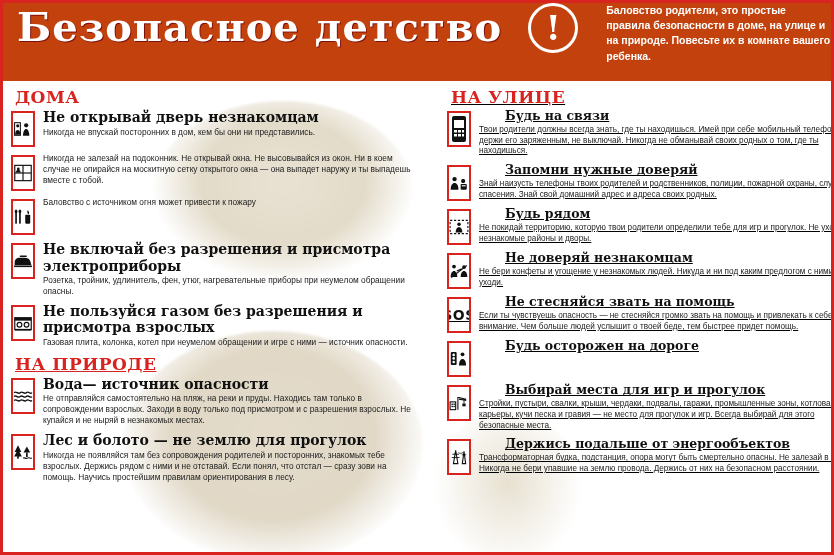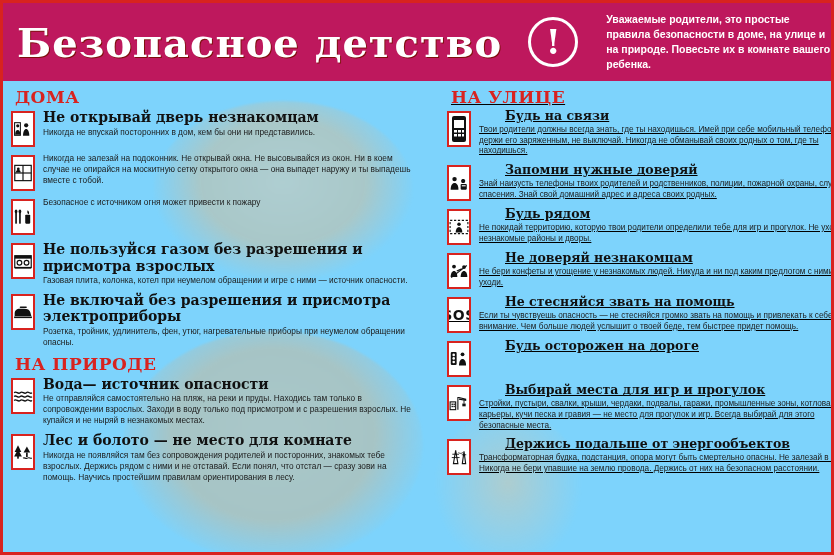--- a/index.html
+++ b/index.html
@@ -14,22 +14,22 @@
   .poster {
     width: 834px; height: 555px;
     position: relative;
     background: #ece3ce;
     border: 3px solid #d8231f;
     overflow: hidden;
   }
   
   .header {
     position: absolute; top:0; left:0; right:0; height: 78px;
-    background: #be185d;
-    display: flex; align-items: center;
+    background: #c2410c;
+    display: flex; 
   }
   .header-title {
     color: #ffffff;
     font-family: "DejaVu Serif", serif;
     font-weight: bold;
     font-size: 40px;
     letter-spacing: 1px;
     margin-left: 14px;
     white-space: nowrap;
     text-shadow: 1px 1px 0 #7d0f0c;
@@ -47,21 +47,21 @@
     margin-left: 28px;
     color: #ffffff;
     font-size: 10.5px;
     font-weight: bold;
     line-height: 1.45;
     max-width: 300px;
   }
   
   .body-area {
     position: absolute; top: 78px; left: 0; right: 0; bottom: 0;
-    background: #7dd3fc;
+    background: #ffffff;
   }
   
   .photo-blob {
     position: absolute;
     border-radius: 50%;
     filter: blur(1px);
     opacity: .55;
     pointer-events: none;
   }
   .b1 { left: 150px; top: 20px; width: 260px; height: 180px;
@@ -114,31 +114,31 @@
     margin-bottom: 1px;
   }
   .entry-body {
     font-size: 8.3px;
     color: #1b1b1b;
     line-height: 1.32;
     text-align: left;
   }
   .right .entry-head { font-size: 12.5px; margin-left: 26px; }
   .right .entry-body { font-size: 8.2px; }
-  .nature-title { margin-top: 4px; }
+  .nature-title { margin-top: 4px; text-decoration: underline; }
 </style>
 </head>
 <body>
 
 <div class="poster">
 
   <div class="header">
     <div class="header-title">Безопасное  детство</div>
     <div class="excl-badge">!</div>
-    <div class="header-note">Уважаемые родители, это простые правила безопасности в доме, на улице и на природе. Повесьте их в комнате вашего ребенка.</div>
+    <div class="header-note">Баловство родители, это простые правила безопасности в доме, на улице и на природе. Повесьте их в комнате вашего ребенка.</div>
   </div>
 
   <div class="body-area">
     <div class="photo-blob b1"></div>
     <div class="photo-blob b2"></div>
     <div class="photo-blob b3"></div>
 
     <div class="cols">
 
       <div class="col-left">
@@ -182,54 +182,54 @@
             <svg width="36" height="28" viewBox="0 0 36 28">
               <rect x="4" y="6" width="3" height="20" fill="#111"></rect>
               <ellipse cx="5.5" cy="4" rx="2.4" ry="3.4" fill="#111"></ellipse>
               <rect x="11" y="6" width="3" height="20" fill="#111"></rect>
               <ellipse cx="12.5" cy="4" rx="2.4" ry="3.4" fill="#111"></ellipse>
               <rect x="22" y="10" width="9" height="16" rx="1.5" fill="#111"></rect>
               <path d="M26.5 2c2.5 3 3.5 4.5 1.5 7-2.5-1-3-4-1.5-7z" fill="#111"></path>
             </svg>
           </div>
           <div class="entry-text">
-            <div class="entry-body">Безопасное с источником огня может привести к пожару</div>
+            <div class="entry-body">Баловство с источником огня может привести к пожару</div>
+          </div>
+        </div>
+
+        <div class="entry">
+          <div class="icon-box">
+            <svg width="36" height="26" viewBox="0 0 36 26">
+              <path d="M3 20h30l-2-7c-1-4-5-6-11-6H10C6 7 3 11 3 15z" fill="#111"></path>
+              <rect x="2" y="21" width="32" height="3" fill="#111"></rect>
+              <rect x="12" y="3" width="13" height="3" rx="1.5" fill="#111"></rect>
+            </svg>
+          </div>
+          <div class="entry-text">
+            <div class="entry-head">Не включай без разрешения и присмотра электроприборы</div>
+            <div class="entry-body">Розетка, тройник, удлинитель, фен, утюг, нагревательные приборы при неумелом обращении опасны.</div>
           </div>
         </div>
 
         <div class="entry">
           <div class="icon-box">
             <svg width="34" height="28" viewBox="0 0 34 28">
               <rect x="3" y="5" width="28" height="20" fill="none" stroke="#111" stroke-width="2"></rect>
               <rect x="3" y="5" width="28" height="5" fill="#111"></rect>
               <circle cx="11" cy="17" r="4" fill="none" stroke="#111" stroke-width="2"></circle>
               <circle cx="23" cy="17" r="4" fill="none" stroke="#111" stroke-width="2"></circle>
               <rect x="3" y="25" width="28" height="2" fill="#111"></rect>
             </svg>
           </div>
           <div class="entry-text">
             <div class="entry-head">Не пользуйся газом без разрешения и присмотра взрослых</div>
             <div class="entry-body">Газовая плита, колонка, котел при неумелом обращении и игре с ними — источник опасности.</div>
           </div>
         </div>
 
-        <div class="entry">
-          <div class="icon-box">
-            <svg width="36" height="26" viewBox="0 0 36 26">
-              <path d="M3 20h30l-2-7c-1-4-5-6-11-6H10C6 7 3 11 3 15z" fill="#111"></path>
-              <rect x="2" y="21" width="32" height="3" fill="#111"></rect>
-              <rect x="12" y="3" width="13" height="3" rx="1.5" fill="#111"></rect>
-            </svg>
-          </div>
-          <div class="entry-text">
-            <div class="entry-head">Не включай без разрешения и присмотра электроприборы</div>
-            <div class="entry-body">Розетка, тройник, удлинитель, фен, утюг, нагревательные приборы при неумелом обращении опасны.</div>
-          </div>
-        </div>
-
         <div class="section-title nature-title">НА ПРИРОДЕ</div>
 
         <div class="entry">
           <div class="icon-box">
             <svg width="36" height="26" viewBox="0 0 36 26">
               <path d="M2 7c4-4 7 4 11 0s7 4 11 0 7 4 10 0" fill="none" stroke="#111" stroke-width="2.4"></path>
               <path d="M2 14c4-4 7 4 11 0s7 4 11 0 7 4 10 0" fill="none" stroke="#111" stroke-width="2.4"></path>
               <path d="M2 21c4-4 7 4 11 0s7 4 11 0 7 4 10 0" fill="none" stroke="#111" stroke-width="2.4"></path>
             </svg>
           </div>
@@ -244,21 +244,21 @@
             <svg width="36" height="28" viewBox="0 0 36 28">
               <path d="M9 2l6 12H3z" fill="#111"></path>
               <path d="M9 9l7 13H2z" fill="#111"></path>
               <rect x="7.5" y="21" width="3" height="5" fill="#111"></rect>
               <path d="M25 4l6 11h-12z" fill="#111"></path>
               <rect x="23.5" y="15" width="3" height="8" fill="#111"></rect>
               <path d="M18 25c3-2 5 2 8 0s5 1 8 0" fill="none" stroke="#111" stroke-width="2"></path>
             </svg>
           </div>
           <div class="entry-text">
-            <div class="entry-head">Лес и болото — не место для комнате</div>
+            <div class="entry-head">Лес и болото — не землю для прогулок</div>
             <div class="entry-body">Никогда не появляйся там без сопровождения родителей и посторонних, знакомых тебе взрослых. Держись рядом с ними и не отставай. Если понял, что отстал — сразу зови на помощь. Научись простейшим правилам ориентирования в лесу.</div>
           </div>
         </div>
 
       </div>
 
       <div class="col-right right">
 
         <div class="section-title">НА УЛИЦЕ</div>
 

